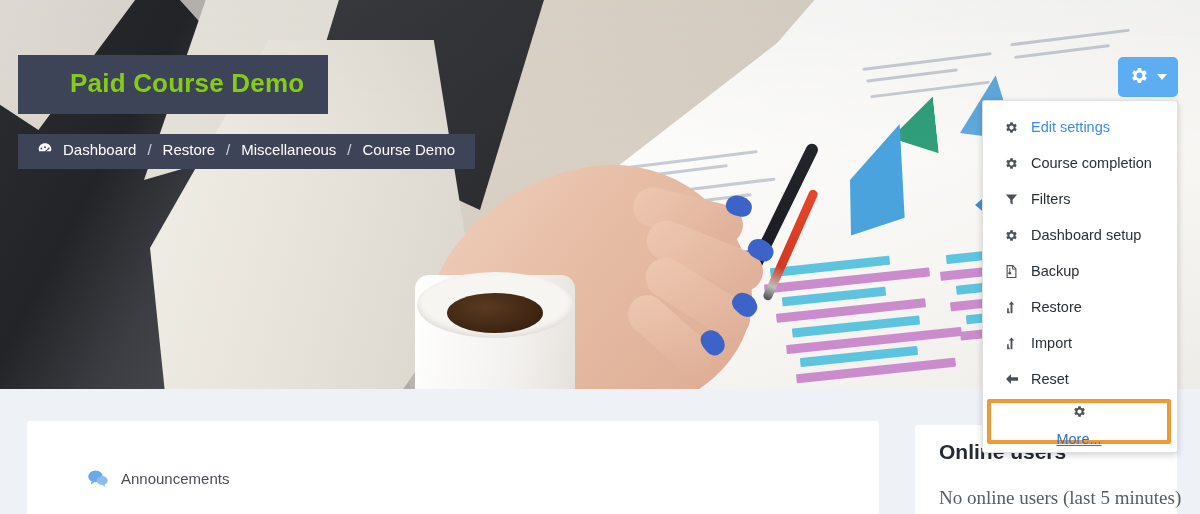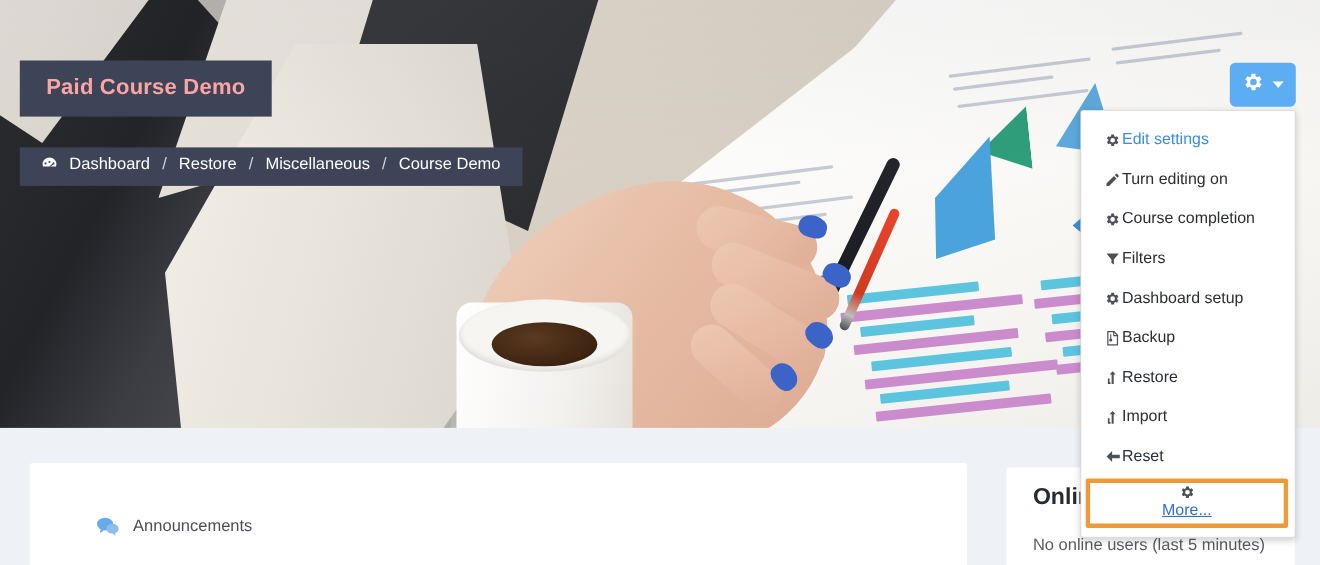--- a/index.html
+++ b/index.html
@@ -110,22 +110,23 @@
     position: absolute; inset: 0;
     background: linear-gradient(180deg, rgba(0,0,0,.04) 0%, rgba(0,0,0,0) 40%);
   }
 
   
   .course-title-box {
     position: absolute; left: 18px; top: 55px;
     background: #3d4457; padding: 13px 24px 15px 24px;
   }
   .course-title-box .t {
-    color: #fca5a5; font-size: 20px; font-weight: bold; letter-spacing: .2px;
+    color: #84cc16; font-size: 26px; font-weight: bold; letter-spacing: .2px;
     white-space: nowrap;
+    margin-left: 28px;
   }
   .breadcrumb-box {
     position: absolute; left: 18px; top: 134px;
     background: #3d4457; padding: 6px 20px 11px 18px;
     display: flex; align-items: center; gap: 9px; white-space: nowrap;
   }
   .crumb { color: #ffffff; font-size: 15px; }
   .crumb-sep { color: #cfd3dc; font-size: 15px; padding: 0 2px; }
   .dash-icon { display: inline-block; width: 18px; height: 18px; position: relative; }
 
@@ -143,21 +144,21 @@
 
   
   .dropdown {
     position: absolute; left: 982px; top: 100px; width: 196px;
     background: #ffffff; border: 1px solid rgba(0,0,0,.12);
     border-radius: 3px; padding: 8px 0 8px 0;
     box-shadow: 0 2px 7px rgba(0,0,0,.18);
     z-index: 40;
   }
   .menu-item {
-    display: flex; align-items: center; 
+    display: flex; align-items: center; gap: 11px;
     height: 36px; padding: 0 14px 0 20px;
     font-size: 14.5px; color: #292f36; cursor: pointer; white-space: nowrap;
   }
   .menu-item .mi-icon {
     width: 17px; display: flex; align-items: center; justify-content: center;
     color: #4b5159; flex: 0 0 17px;
   }
   .menu-item.link .mi-label { color: #3a8ce8; }
   .menu-item.more .mi-label {
     color: #2f6fd0; text-decoration: underline;
@@ -185,21 +186,21 @@
   .card-right {
     position: absolute; left: 915px; top: 36px; width: 262px; height: 116px;
     background: #ffffff; border-radius: 3px;
   }
   .block-title {
     position: absolute; left: 24px; top: 15px;
     font-size: 21px; font-weight: bold; color: #262b33; white-space: nowrap;
   }
   .block-body {
     position: absolute; left: 24px; top: 62px;
-    font-size: 15px; color: #565c63; white-space: nowrap;
+    font-size: 19px; color: #565c63; white-space: nowrap; font-family: Liberation Serif, serif;
   }
   .forum-bubble { position: relative; width: 22px; height: 19px; }
 </style>
 </head>
 <body>
 
 <div id="root">
 
   <div class="hero">
     <div class="hero-photo">
@@ -326,28 +327,20 @@
 
     <div class="menu-item link">
       <span class="mi-icon">
         <svg viewBox="0 0 24 24" width="15" height="15" fill="currentColor">
             <path d="M19.4 13a7.6 7.6 0 0 0 0-2l2-1.5-2-3.4-2.4 1a7.5 7.5 0 0 0-1.7-1L15 3.5H11l-.3 2.6c-.6.2-1.2.6-1.7 1l-2.4-1-2 3.4L6.6 11a7.6 7.6 0 0 0 0 2l-2 1.5 2 3.4 2.4-1c.5.4 1.1.8 1.7 1l.3 2.6h4l.3-2.6c.6-.2 1.2-.6 1.7-1l2.4 1 2-3.4-2-1.5zM13 15.4A3.4 3.4 0 1 1 13 8.6a3.4 3.4 0 0 1 0 6.8z" transform="translate(-1,0)"></path>
           </svg>
       </span>
       <span class="mi-label">Edit settings</span>
     </div>
 
-    <div class="menu-item">
-      <span class="mi-icon">
-        <svg viewBox="0 0 24 24" width="15" height="15" fill="currentColor">
-            <path d="M3 17.3V21h3.7L17.6 10.1l-3.7-3.7zM20.7 7a1 1 0 0 0 0-1.4l-2.3-2.3a1 1 0 0 0-1.4 0l-1.8 1.8 3.7 3.7z"></path>
-          </svg>
-      </span>
-      <span class="mi-label">Turn editing on</span>
-    </div>
 
     <div class="menu-item">
       <span class="mi-icon">
         <svg viewBox="0 0 24 24" width="15" height="15" fill="currentColor">
             <path d="M19.4 13a7.6 7.6 0 0 0 0-2l2-1.5-2-3.4-2.4 1a7.5 7.5 0 0 0-1.7-1L15 3.5H11l-.3 2.6c-.6.2-1.2.6-1.7 1l-2.4-1-2 3.4L6.6 11a7.6 7.6 0 0 0 0 2l-2 1.5 2 3.4 2.4-1c.5.4 1.1.8 1.7 1l.3 2.6h4l.3-2.6c.6-.2 1.2-.6 1.7-1l2.4 1 2-3.4-2-1.5zM13 15.4A3.4 3.4 0 1 1 13 8.6a3.4 3.4 0 0 1 0 6.8z" transform="translate(-1,0)"></path>
           </svg>
       </span>
       <span class="mi-label">Course completion</span>
     </div>
 

